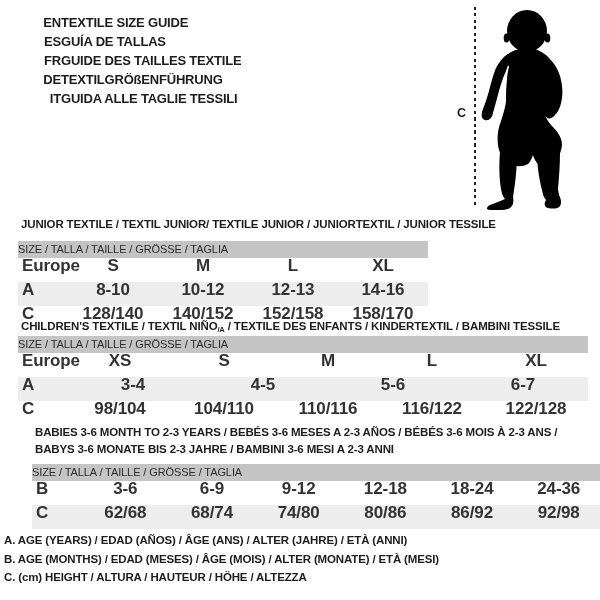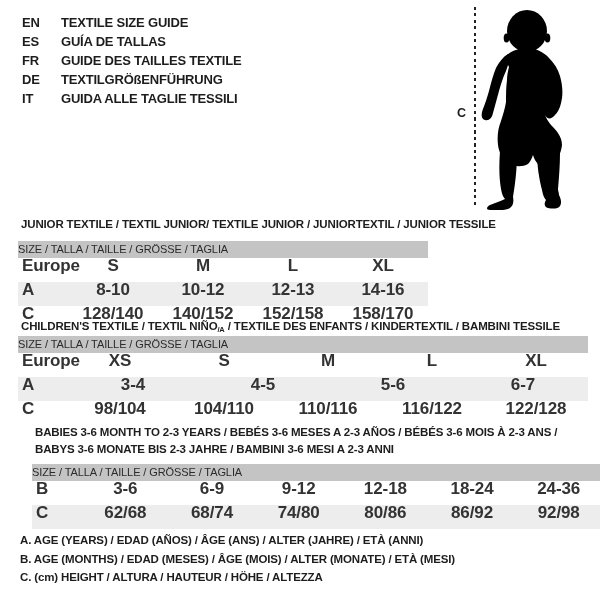--- a/index.html
+++ b/index.html
@@ -14,21 +14,21 @@
     width:600px;height:600px;position:relative;overflow:hidden;
     background:#ffffff;color:var(--ink);
     font-family:"Liberation Sans", sans-serif;
     -webkit-font-smoothing:antialiased;
   }
   .page{position:absolute;inset:0;}
 
   
   .lang-block{position:absolute;top:13px;left:22px;}
   .lang-row{display:flex;font-weight:bold;font-size:13px;line-height:19px;letter-spacing:-0.2px;white-space:nowrap;}
-  .lang-code{width:39px;}
+  .lang-code{width:39px;text-align:right;}
 
   
   .figure{position:absolute;top:0;left:440px;width:160px;height:215px;}
   .figure-label{position:absolute;left:17px;top:106px;font-weight:bold;font-size:12.5px;}
   .measure-line{
     position:absolute;left:34px;top:7px;width:2px;height:200px;
     background:repeating-linear-gradient(180deg,#222 0 3px,transparent 3px 6.5px);
   }
   .baby-svg{position:absolute;left:38px;top:7px;}
   .baby-svg path,.baby-svg ellipse{fill:var(--silhouette);}
@@ -47,21 +47,21 @@
     background:var(--size-band-bg);
     font-size:11px;height:17px;line-height:17px;
     color:#2b2b2b;letter-spacing:-0.1px;
   }
   .tbl-row{display:flex;height:24px;line-height:15.5px;font-size:17px;color:#333;letter-spacing:-0.1px;font-weight:bold;}
   .tbl-rows > .tbl-row:nth-child(2){background:var(--shaded-row-bg);}
   .row-label{width:50px;padding-left:4px;flex:none;}
   .cell{flex:1;text-align:center;}
 
   
-  .notes{position:absolute;left:20px;top:531px;font-weight:bold;font-size:11.5px;line-height:18.5px;letter-spacing:-0.15px;white-space:nowrap;}
+  .notes{position:absolute;left:4px;top:531px;font-weight:bold;font-size:11.5px;line-height:18.5px;letter-spacing:-0.15px;white-space:nowrap;}
 </style>
 </head>
 <body>
 
 <div class="page">
 
   <div class="lang-block">
       <div class="lang-row">
         <span class="lang-code">EN</span>
         <span class="lang-title">TEXTILE SIZE GUIDE</span>

